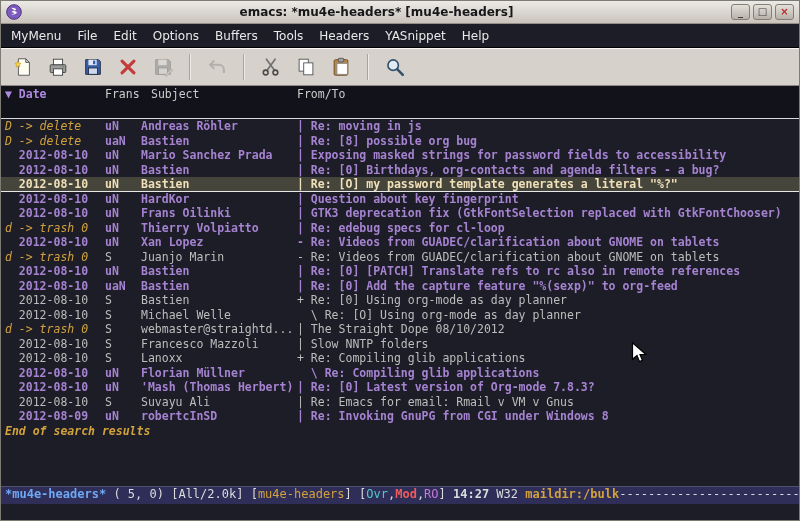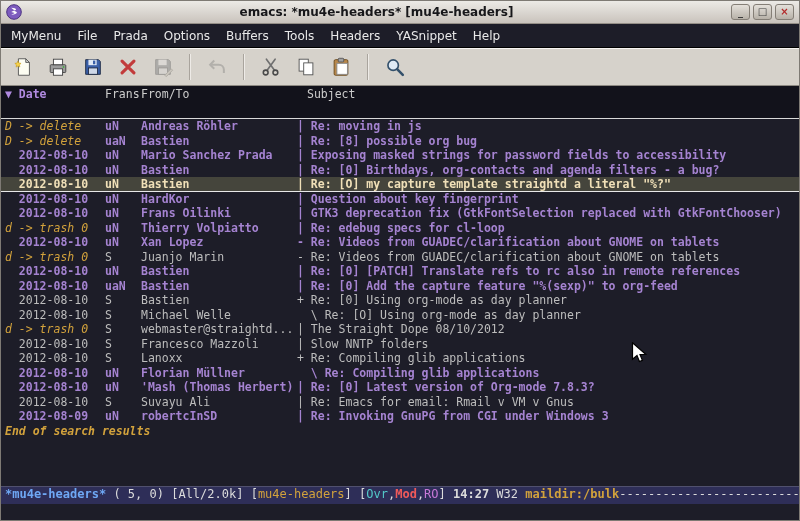--- a/index.html
+++ b/index.html
@@ -116,21 +116,21 @@
     <div class="win-controls" id="win-controls">
         <div class="win-btn win-minimize">_</div>
         <div class="win-btn win-maximize">□</div>
         <div class="win-btn win-close">×</div>
       </div>
   </div>
 
   <div class="menubar" id="menubar">
       <div class="menu-item">MyMenu</div>
       <div class="menu-item">File</div>
-      <div class="menu-item">Prada</div>
+      <div class="menu-item">Edit</div>
       <div class="menu-item">Options</div>
       <div class="menu-item">Buffers</div>
       <div class="menu-item">Tools</div>
       <div class="menu-item">Headers</div>
       <div class="menu-item">YASnippet</div>
       <div class="menu-item">Help</div>
     </div>
 
   <div class="toolbar" id="toolbar">
       <div class="tool-btn">
@@ -200,43 +200,43 @@
       <div class="tool-sep"></div>
       <div class="tool-btn">
         <svg width="22" height="22" viewBox="0 0 24 24">
           <circle cx="10" cy="10" r="5.7" fill="#dfeaf5" stroke="#33506b" stroke-width="1.8"></circle>
           <path d="M14.6 14.6L20.5 20.5" stroke="#33506b" stroke-width="2.8" stroke-linecap="round"></path>
         </svg>
       </div>
     </div>
 
   <div class="content">
-    <div class="header-line" id="header-line"><span class="hcell hc0">▼ Date</span><span class="hcell hc1">Frans</span><span class="hcell hc2">From/To</span><span class="hcell hc3">Subject</span></div>
+    <div class="header-line" id="header-line"><span class="hcell hc0">▼ Date</span><span class="hcell hc1">Frans</span><span class="hcell hc3">Subject</span><span class="hcell hc2">From/To</span></div>
     <div id="rows">
         <div class="row unread marked"><span class="c-mark">D -&gt; delete</span><span class="c-flags">uN</span><span class="c-from">Andreas Röhler</span><span class="c-subject">| Re: moving in js</span></div>
         <div class="row unread marked"><span class="c-mark">D -&gt; delete</span><span class="c-flags">uaN</span><span class="c-from">Bastien</span><span class="c-subject">| Re: [8] possible org bug</span></div>
         <div class="row unread"><span class="c-mark">  2012-08-10</span><span class="c-flags">uN</span><span class="c-from">Mario Sanchez Prada</span><span class="c-subject">| Exposing masked strings for password fields to accessibility</span></div>
         <div class="row unread"><span class="c-mark">  2012-08-10</span><span class="c-flags">uN</span><span class="c-from">Bastien</span><span class="c-subject">| Re: [0] Birthdays, org-contacts and agenda filters - a bug?</span></div>
-        <div class="row current"><span class="c-mark">  2012-08-10</span><span class="c-flags">uN</span><span class="c-from">Bastien</span><span class="c-subject">| Re: [O] my capture template straightd a literal "%?"</span></div>
+        <div class="row current"><span class="c-mark">  2012-08-10</span><span class="c-flags">uN</span><span class="c-from">Bastien</span><span class="c-subject">| Re: [O] my password template generates a literal "%?"</span></div>
         <div class="row unread"><span class="c-mark">  2012-08-10</span><span class="c-flags">uN</span><span class="c-from">HardKor</span><span class="c-subject">| Question about key fingerprint</span></div>
         <div class="row unread"><span class="c-mark">  2012-08-10</span><span class="c-flags">uN</span><span class="c-from">Frans Oilinki</span><span class="c-subject">| GTK3 deprecation fix (GtkFontSelection replaced with GtkFontChooser)</span></div>
         <div class="row unread marked"><span class="c-mark">d -&gt; trash 0</span><span class="c-flags">uN</span><span class="c-from">Thierry Volpiatto</span><span class="c-subject">| Re: edebug specs for cl-loop</span></div>
         <div class="row unread"><span class="c-mark">  2012-08-10</span><span class="c-flags">uN</span><span class="c-from">Xan Lopez</span><span class="c-subject">- Re: Videos from GUADEC/clarification about GNOME on tablets</span></div>
         <div class="row seen marked"><span class="c-mark">d -&gt; trash 0</span><span class="c-flags">S</span><span class="c-from">Juanjo Marin</span><span class="c-subject">- Re: Videos from GUADEC/clarification about GNOME on tablets</span></div>
         <div class="row unread"><span class="c-mark">  2012-08-10</span><span class="c-flags">uN</span><span class="c-from">Bastien</span><span class="c-subject">| Re: [0] [PATCH] Translate refs to rc also in remote references</span></div>
         <div class="row unread"><span class="c-mark">  2012-08-10</span><span class="c-flags">uaN</span><span class="c-from">Bastien</span><span class="c-subject">| Re: [0] Add the capture feature "%(sexp)" to org-feed</span></div>
         <div class="row seen"><span class="c-mark">  2012-08-10</span><span class="c-flags">S</span><span class="c-from">Bastien</span><span class="c-subject">+ Re: [0] Using org-mode as day planner</span></div>
         <div class="row seen"><span class="c-mark">  2012-08-10</span><span class="c-flags">S</span><span class="c-from">Michael Welle</span><span class="c-subject">  \ Re: [O] Using org-mode as day planner</span></div>
         <div class="row seen marked"><span class="c-mark">d -&gt; trash 0</span><span class="c-flags">S</span><span class="c-from">webmaster@straightd...</span><span class="c-subject">| The Straight Dope 08/10/2012</span></div>
         <div class="row seen"><span class="c-mark">  2012-08-10</span><span class="c-flags">S</span><span class="c-from">Francesco Mazzoli</span><span class="c-subject">| Slow NNTP folders</span></div>
         <div class="row seen"><span class="c-mark">  2012-08-10</span><span class="c-flags">S</span><span class="c-from">Lanoxx</span><span class="c-subject">+ Re: Compiling glib applications</span></div>
         <div class="row unread"><span class="c-mark">  2012-08-10</span><span class="c-flags">uN</span><span class="c-from">Florian Müllner</span><span class="c-subject">  \ Re: Compiling glib applications</span></div>
         <div class="row unread"><span class="c-mark">  2012-08-10</span><span class="c-flags">uN</span><span class="c-from">'Mash (Thomas Herbert)</span><span class="c-subject">| Re: [0] Latest version of Org-mode 7.8.3?</span></div>
         <div class="row seen"><span class="c-mark">  2012-08-10</span><span class="c-flags">S</span><span class="c-from">Suvayu Ali</span><span class="c-subject">| Re: Emacs for email: Rmail v VM v Gnus</span></div>
-        <div class="row unread"><span class="c-mark">  2012-08-09</span><span class="c-flags">uN</span><span class="c-from">robertcInSD</span><span class="c-subject">| Re: Invoking GnuPG from CGI under Windows 3</span></div>
+        <div class="row unread"><span class="c-mark">  2012-08-09</span><span class="c-flags">uN</span><span class="c-from">robertcInSD</span><span class="c-subject">| Re: Invoking GnuPG from CGI under Windows 8</span></div>
       </div>
     <div class="footer-line">End of search results</div>
   </div>
 
   <div class="modeline" id="modeline"><span class="ml-buffer">*mu4e-headers*</span><span class="ml-plain"> ( 5, 0) [All/2.0k] [</span><span class="ml-mode">mu4e-headers</span><span class="ml-plain">] [</span><span class="ml-ovr">Ovr</span><span class="ml-plain">,</span><span class="ml-mod">Mod</span><span class="ml-plain">,</span><span class="ml-ro">RO</span><span class="ml-plain">] </span><span class="ml-time">14:27</span><span class="ml-plain"> W32 </span><span class="ml-folder">maildir:/bulk</span><span class="ml-plain">----------------------------------------</span></div>
   <div class="echo"></div>
 
   <svg class="mouse" width="18" height="21" viewBox="0 0 12 14">
     <path d="M1 0.5 L1 11.5 L4 9 L5.6 13 L7.6 12.2 L6 8.4 L9.8 8.2 Z" fill="#ffffff" stroke="#000000" stroke-width="0.8"></path>
   </svg>

